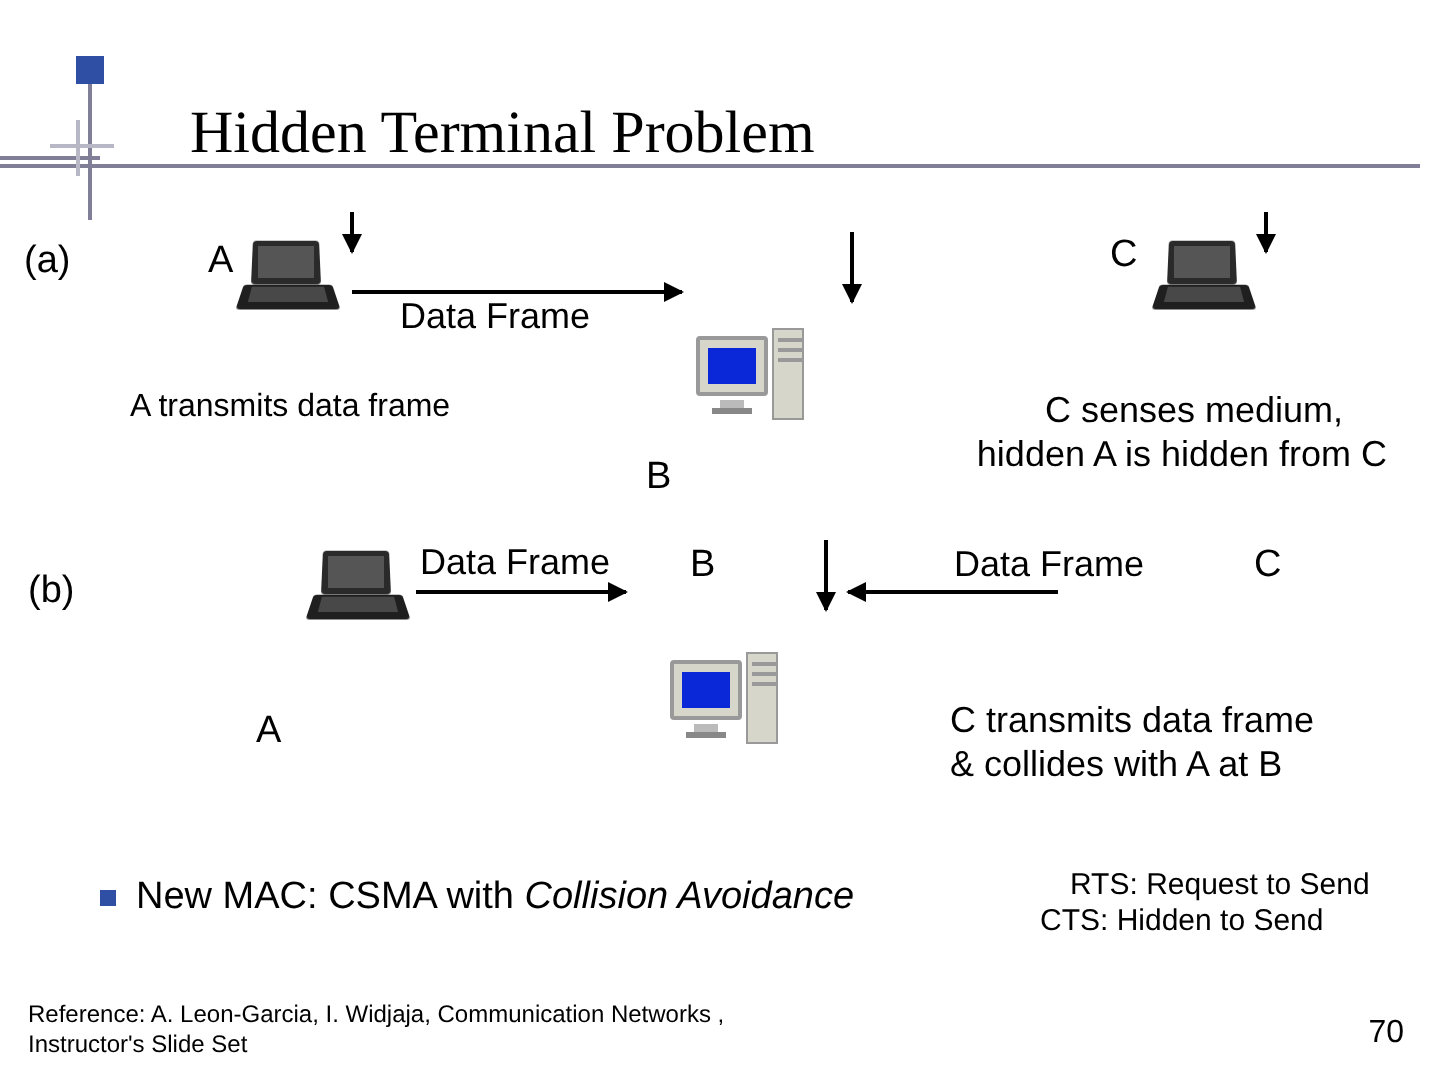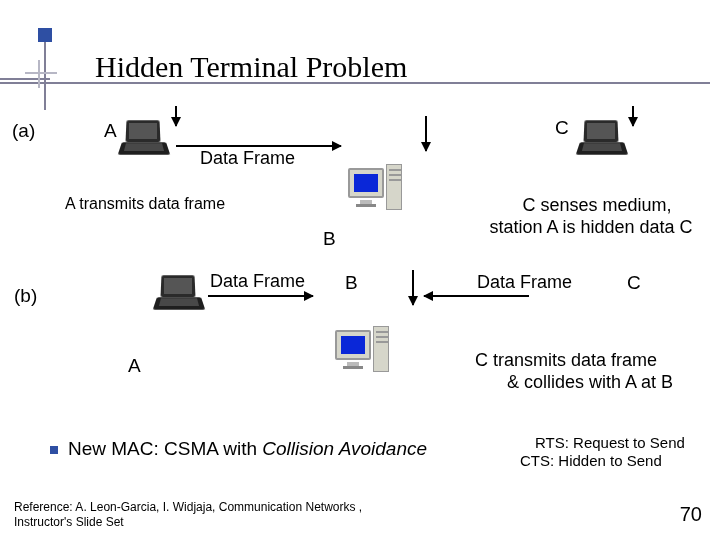--- a/index.html
+++ b/index.html
@@ -54,21 +54,21 @@
   }
   .arrow-vd { position: absolute; width: 2px; background: #000; }
   .arrow-vd::after {
     content: ""; position: absolute; bottom: -1px; left: -4px;
     border-top: 10px solid #000; border-left: 5px solid transparent; border-right: 5px solid transparent;
   }
 
   .bullet-sq { display: inline-block; width: 8px; height: 8px; background: #2e4fa3; margin-right: 10px; vertical-align: 1px; }
 
   .ref { position: absolute; left: 14px; bottom: 10px; font-size: 12px; font-family: Arial; max-width: 380px; line-height: 1.25; }
-  .pagenum { position: absolute; right: 18px; bottom: 14px; font-size: 20px; font-family: Arial; }
+  .pagenum { position: absolute; right: 18px; bottom: 14px; font-size: 16px; font-family: Arial; }
 </style>
 </head>
 <body>
 
 <div class="deco-v"></div>
 <div class="deco-h"></div>
 <div class="deco-h2"></div>
 <div class="deco-thick"></div>
 <div class="deco-cross1"></div>
 <div class="deco-cross2"></div>
@@ -110,21 +110,21 @@
 <div class="laptop" style="left:578px; top:120px;">
   <div class="lid"></div>
     <div class="screen"></div>
     <div class="base"></div>
     <div class="kbd"></div>
 </div>
 <div class="lbl" style="left:555px; top:117px;">C</div>
 <div class="arrow-vd" style="left:632px; top:106px; height:20px;"></div>
 
 <div class="lbl" style="left:487px; top:195px; font-size:18px; text-align:center; width:220px;">C senses medium,</div>
-<div class="lbl" style="left:466px; top:217px; font-size:18px; text-align:center; width:250px;">station A is hidden data C</div>
+<div class="lbl" style="left:466px; top:217px; font-size:18px; text-align:center; width:250px;">hidden A is hidden from C</div>
 
 <div class="lbl" style="left:14px; top:285px;">(b)</div>
 
 <div class="laptop" style="left:155px; top:275px;">
   <div class="lid"></div>
     <div class="screen"></div>
     <div class="base"></div>
     <div class="kbd"></div>
 </div>
 
@@ -147,21 +147,21 @@
     <div class="stand"></div>
     <div class="base2"></div>
   <div class="tower">
       <div class="slot" style="top:4px;"></div>
       <div class="slot" style="top:9px;"></div>
       <div class="slot" style="top:14px;"></div>
     </div>
 </div>
 
 <div class="lbl" style="left:475px; top:350px; font-size:18px; width:230px; text-align:left;">C transmits data frame</div>
-<div class="lbl" style="left:475px; top:372px; font-size:18px; width:230px; text-align:center;">&amp; collides with A at B</div>
+<div class="lbl" style="left:475px; top:372px; font-size:18px; width:230px; text-align:left;">&amp; collides with A at B</div>
 
 <div class="lbl" style="left:50px; top:438px; font-size:19px;">
   <span class="bullet-sq"></span><span>New MAC:  CSMA with </span><span style="font-style:italic;">Collision Avoidance</span>
 </div>
 
 <div class="small" style="left:520px; top:434px;margin-left:15px;">RTS: Request to Send</div>
 <div class="small" style="left:520px; top:452px;">CTS: Hidden to Send</div>
 
 <div class="ref">Reference: A. Leon-Garcia, I. Widjaja, Communication Networks , Instructor's Slide Set</div>
 <div class="pagenum">70</div>

